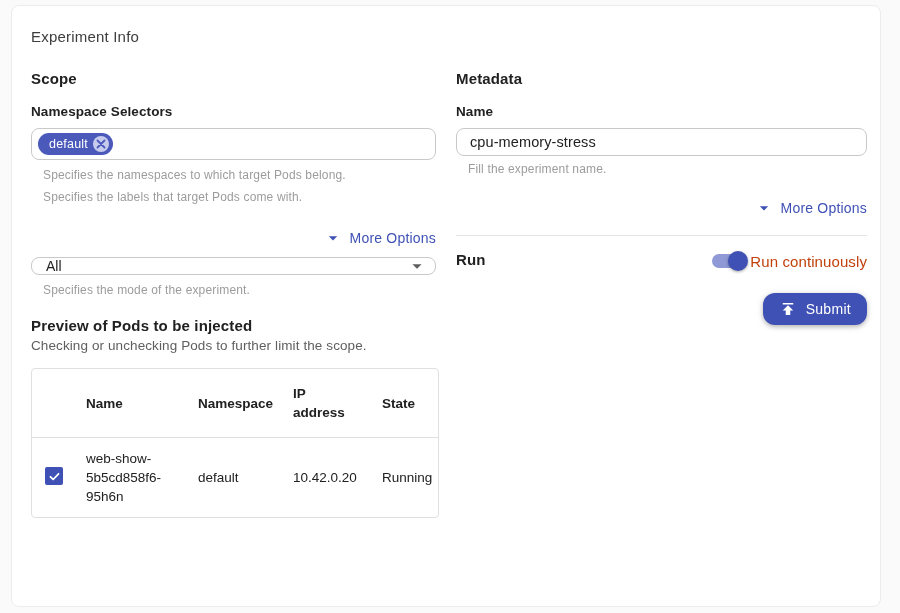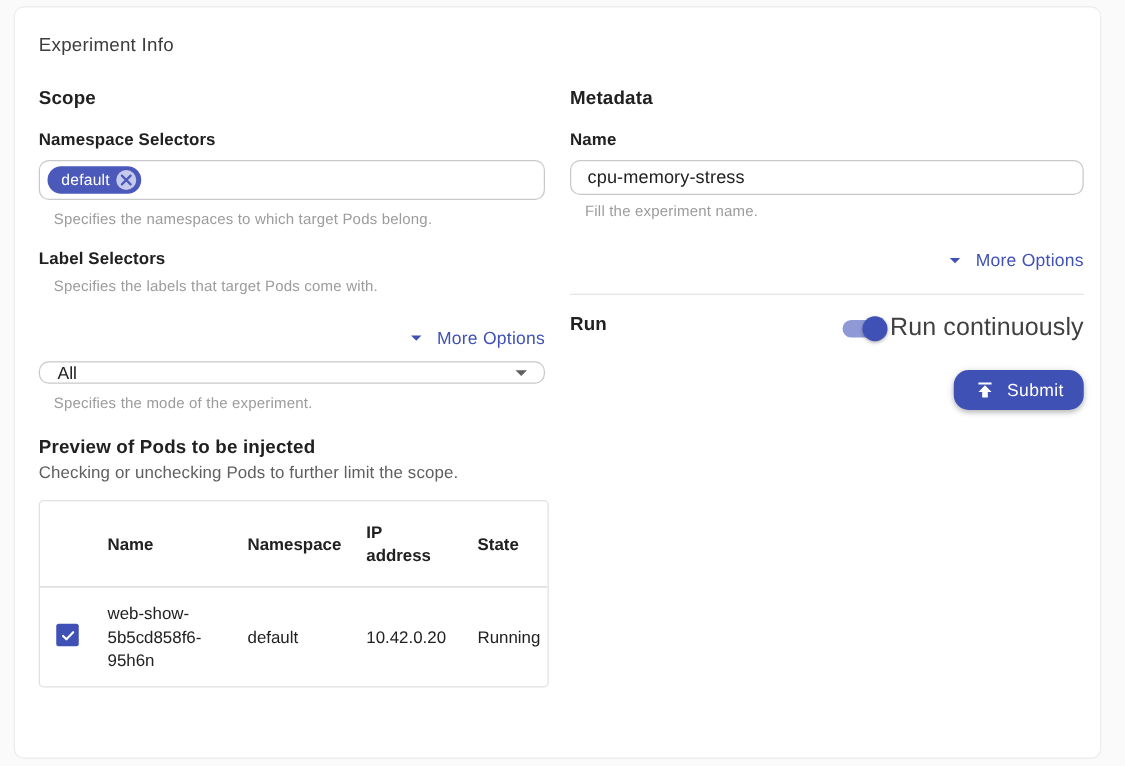--- a/index.html
+++ b/index.html
@@ -206,21 +206,21 @@
     background: #8e99d6;
   }
   .switch .thumb {
     position: absolute;
     right: -2px; top: 0;
     width: 20px; height: 20px;
     border-radius: 50%;
     background: #3f51b5;
     box-shadow: 0 1px 3px rgba(0,0,0,.35);
   }
-  .switch-label { font-size: 20px; color: #404040; letter-spacing: .1px; }
+  .switch-label { font-size: 15px; color: #c2410c; letter-spacing: .1px; }
   .submit-row {
     display: flex;
     justify-content: flex-end;
     margin-top: 22px;
   }
   .submit-button {
     display: inline-flex;
     align-items: center;
     background: #3f51b5;
     color: #fff;
@@ -255,21 +255,20 @@
           <span>default</span>
           <span class="chip-delete">
             <svg width="10" height="10" viewBox="0 0 10 10">
                 <path d="M1.5 1.5 L8.5 8.5 M8.5 1.5 L1.5 8.5" stroke="#4b59bb" stroke-width="1.8" stroke-linecap="round"></path>
               </svg>
           </span>
         </span>
       </div>
       <div class="helper">Specifies the namespaces to which target Pods belong.</div>
 
-      <div class="field-label">Label Selectors</div>
       <div class="helper">Specifies the labels that target Pods come with.</div>
 
       <div class="more-options-row">
         <span class="more-options">
           <span class="dropdown-caret">
             <svg width="20" height="20" viewBox="0 0 24 24" fill="#3f51b5">
                 <path d="M7 10l5 5 5-5z"></path>
               </svg>
           </span>
           <span>More Options</span>

